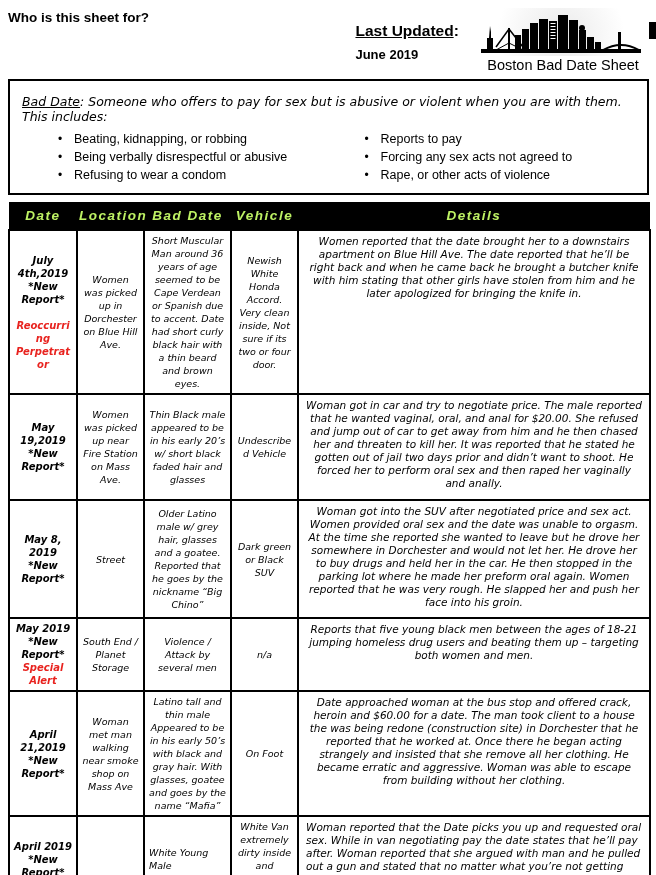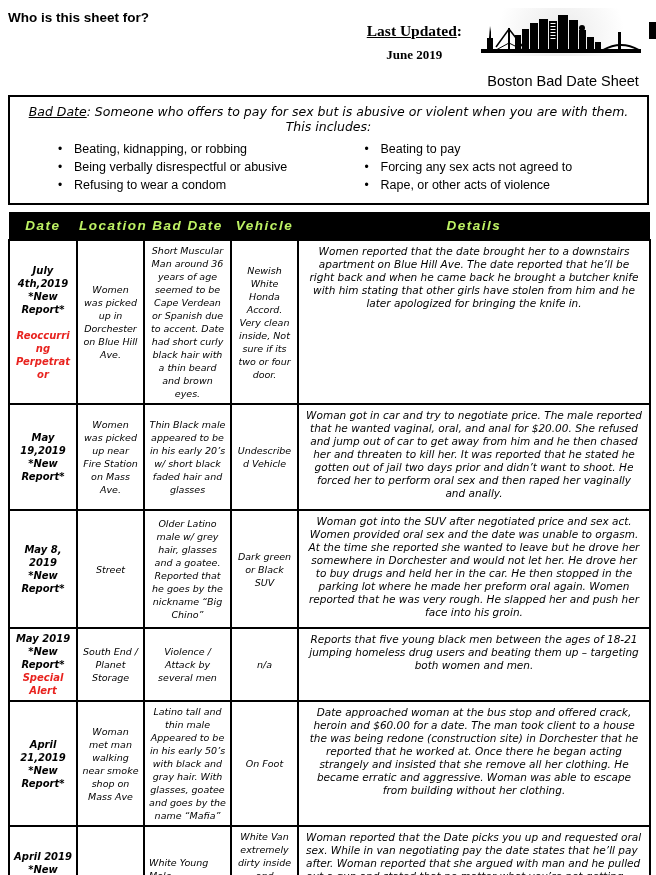--- a/index.html
+++ b/index.html
@@ -4,33 +4,33 @@
 <style>
   html,body{margin:0;padding:0;background:#fff;}
   body{width:656px;height:875px;overflow:hidden;font-family:"DejaVu Sans",sans-serif;color:#000;}
   .page{position:relative;width:656px;height:875px;box-sizing:border-box;padding:8px 7px 0 8px;border-radius:16px;}
 
   
   .top{display:flex;align-items:flex-start;}
   .who{width:348px;}
   .who-title{font-family:"Liberation Sans",sans-serif;font-weight:bold;font-size:13.5px;margin:2px 0 3px 0;}
   .who-body{font-family:"Liberation Sans",sans-serif;font-size:12.5px;line-height:18px;width:340px;}
-  .updated{width:118px;text-align:center;padding-top:14px;font-family:Liberation Serif, serif;}
+  .updated{width:118px;text-align:left;padding-top:14px;font-family:Liberation Sans, sans-serif;}
   .updated-label{font-weight:bold;font-size:15.5px;}
   .updated-label .ul{text-decoration:underline;}
   .updated-value{font-weight:bold;font-size:13px;margin-top:7px;}
   .logo{width:172px;margin-left:4px;text-align:center;}
   .logo-art{width:168px;height:48px;background:radial-gradient(circle at 50% 60%, #e9e9e9 0%, #ffffff 72%);display:flex;align-items:flex-end;justify-content:center;}
   .logo-art svg{display:block;}
-  .logo-caption{font-family:"Liberation Sans",sans-serif;font-size:14.5px;margin-top:17px;letter-spacing:0px;}
+  .logo-caption{font-family:"Liberation Sans",sans-serif;font-size:14.5px;margin-top:1px;letter-spacing:0px;}
   .edge-mark{position:absolute;right:0;top:22px;width:7px;height:17px;background:#000;}
 
   
   .defbox{margin-top:6px;border:2px solid #000;padding:5px 12px 7px 12px;}
-  .def-line{font-size:12.5px;font-style:italic;text-align:center;margin:2px 0 4px 0;}
+  .def-line{font-size:12.5px;font-style:italic;text-align:left;margin:8px 0 4px 0;}
   .def-line .term{text-decoration:underline;}
   .bullets{display:flex;font-family:"Liberation Sans",sans-serif;font-size:12.5px;}
   .bullets ul{margin:0;padding:0 0 0 36px;list-style:none;flex:1;}
   .bullets li{margin:4px 0;position:relative;padding-left:16px;}
   .bullets li .dot{position:absolute;left:0;top:0;font-size:12px;}
 
   
   table{border-collapse:collapse;margin-top:7px;width:641px;table-layout:fixed;}
   col.c-date{width:68px;} col.c-loc{width:67px;} col.c-bad{width:87px;} col.c-veh{width:67px;} col.c-det{width:352px;}
   thead th{background:#000;color:#bef264;font-family:"Liberation Sans",sans-serif;font-style:italic;font-weight:bold;font-size:13.5px;letter-spacing:1.5px;padding:6px 2px;border:0;}
@@ -103,21 +103,21 @@
 
   <div class="defbox">
     <div class="def-line"><span class="term">Bad Date</span><span>: Someone who offers to pay for sex but is abusive or violent when you are with them. This includes:</span></div>
     <div class="bullets">
       <ul>
         <li><span class="dot">•</span><span>Beating, kidnapping, or robbing</span></li>
         <li><span class="dot">•</span><span>Being verbally disrespectful or abusive</span></li>
         <li><span class="dot">•</span><span>Refusing to wear a condom</span></li>
       </ul>
       <ul>
-        <li><span class="dot">•</span><span>Beating to pay</span></li>
+        <li><span class="dot">•</span><span>Reports to pay</span></li>
         <li><span class="dot">•</span><span>Forcing any sex acts not agreed to</span></li>
         <li><span class="dot">•</span><span>Rape, or other acts of violence</span></li>
       </ul>
     </div>
   </div>
 
   <table>
     <colgroup>
       <col class="c-date">
         <col class="c-loc">

